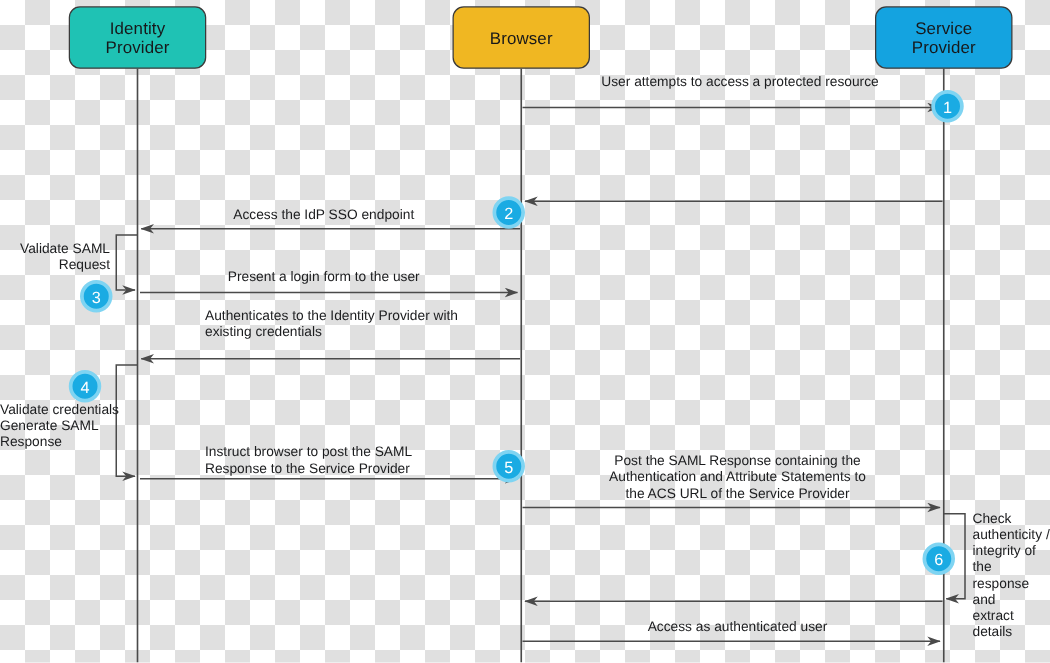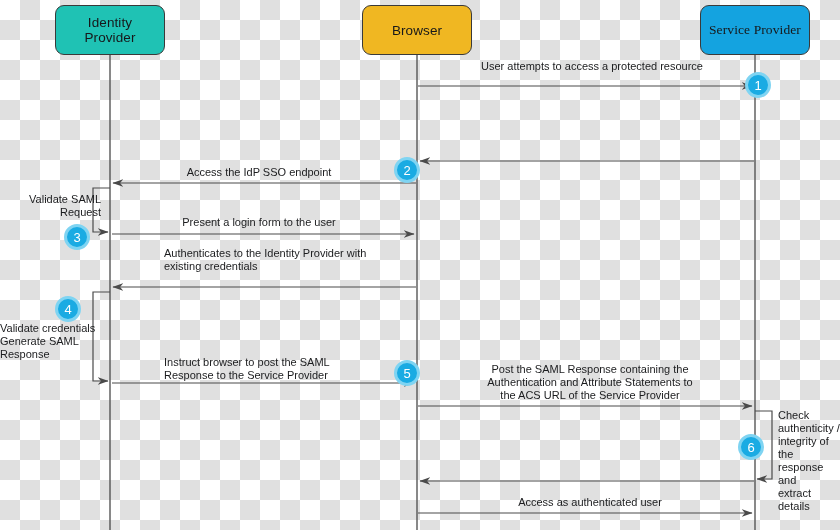--- a/index.html
+++ b/index.html
@@ -27,21 +27,21 @@
     border:1px solid #3a3a3a;
     color:#17181a;
     font-size:13.5px;
     letter-spacing:.1px;
     text-align:center;
     box-sizing:border-box;
     padding:16px 6px;
   }
   .actor.idp{left:55px;top:5px;width:110px;height:50px;background:#1fc2b4;}
   .actor.browser{left:362px;top:5px;width:110px;height:50px;background:#f0b722;}
-  .actor.sp{left:700px;top:5px;width:110px;height:50px;background:#14a3e0;font-family:Liberation Serif, serif;}
+  .actor.sp{left:700px;top:5px;width:110px;height:50px;background:#14a3e0;}
 
   
   .badge{
     position:absolute;width:26px;height:26px;border-radius:50%;
     background:#1aabe3;
     border:3px solid #7fd4f2;
     box-sizing:border-box;
     color:#ffffff;font-size:13px;
     display:flex;align-items:center;justify-content:center;
     line-height:1;
@@ -50,21 +50,21 @@
   
   .msg{
     position:absolute;
     color:#1b1c1e;
     font-size:11px;
     line-height:13px;
     white-space:pre-line;
   }
   .msg.ctr{text-align:center;}
   .msg.lft{text-align:left;}
-  .msg.rgt{text-align:right;padding-left:13px;}
+  .msg.rgt{text-align:right;}
 </style>
 </head>
 <body>
 
 <div id="canvas">
 
   <svg class="layer" viewBox="0 0 840 530">
     <defs>
       <marker id="arrR" markerWidth="9" markerHeight="9" refX="8.5" refY="3.2" orient="auto" markerUnits="strokeWidth">
         <path d="M0,0 L9,3.2 L0,6.4 L2.6,3.2 z" fill="#4a4a4a"></path>

